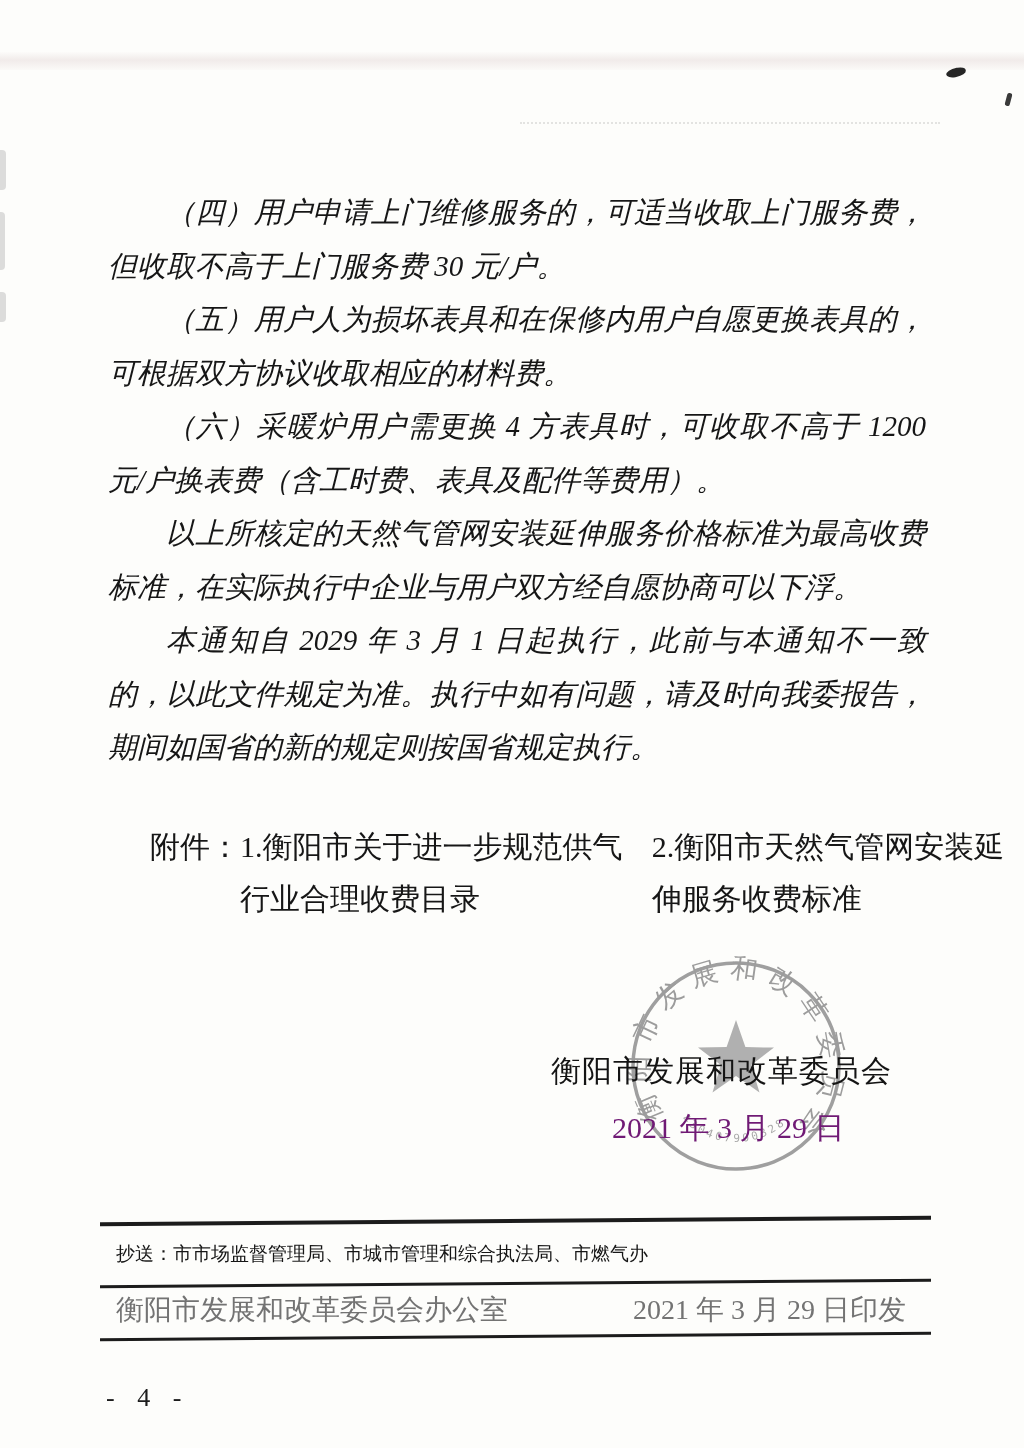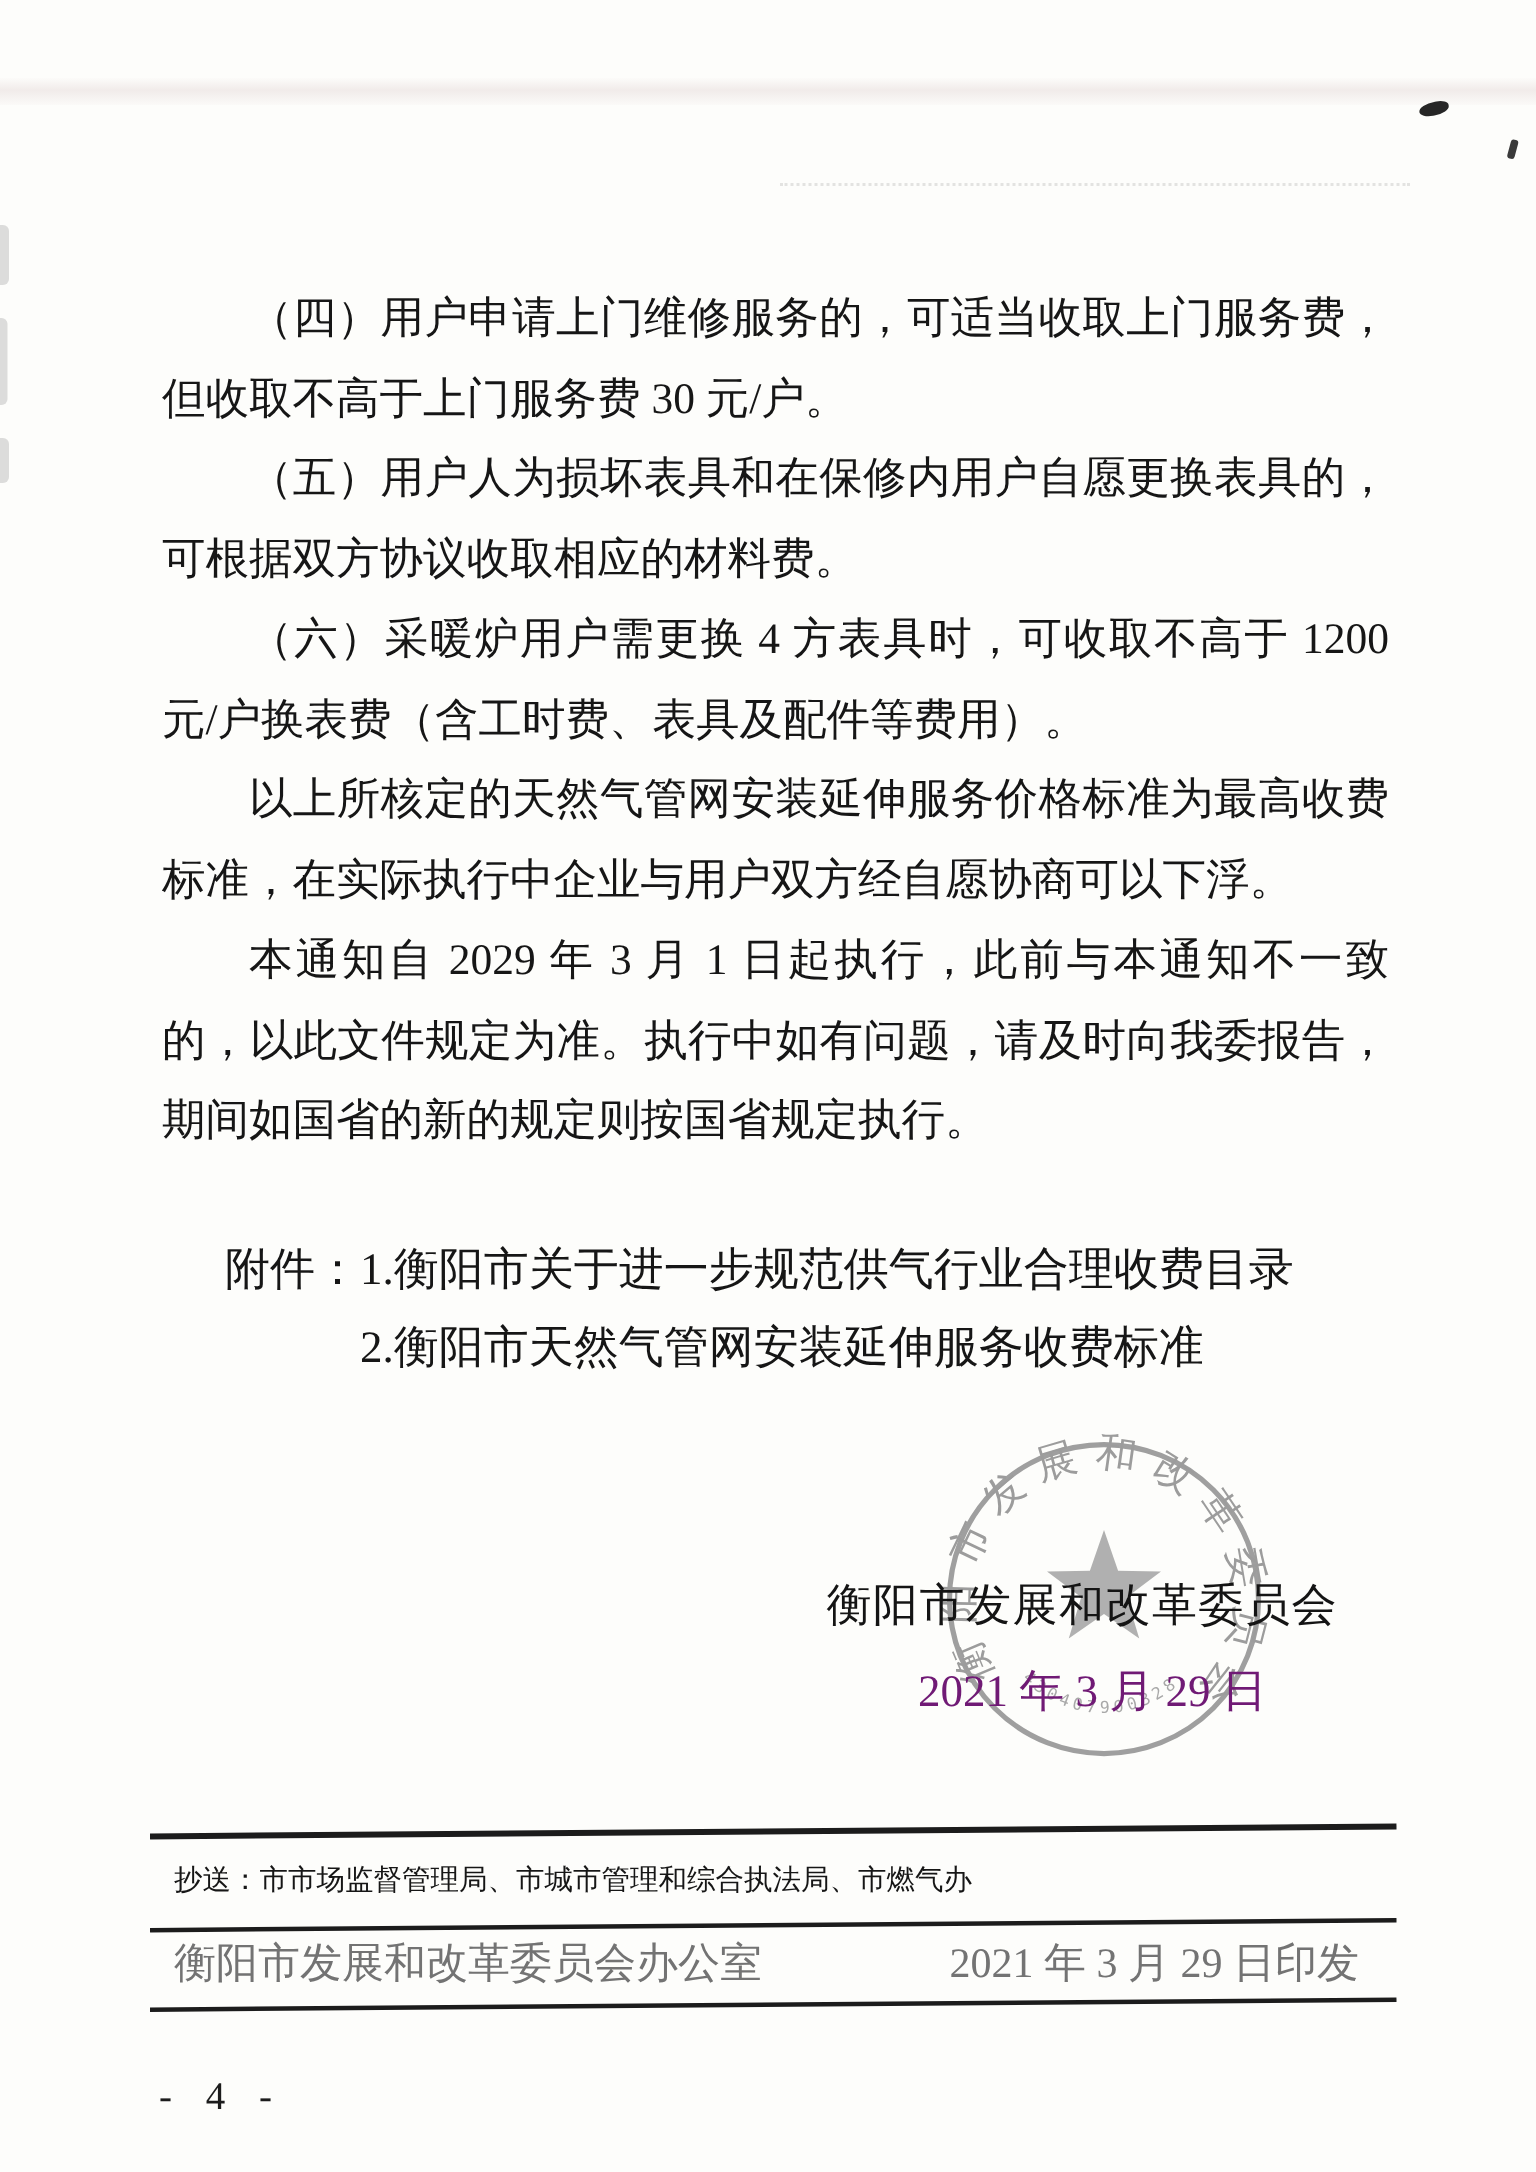--- a/index.html
+++ b/index.html
@@ -41,29 +41,30 @@
 
   
   .body-text {
     position: absolute; left: 108px; top: 186px; width: 818px;
   }
   .body-text p {
     margin: 0; text-indent: 2em;
     font-size: 29px; line-height: 53.5px;
     text-align: justify; text-justify: inter-ideograph;
     color: #161616;
+    font-style: italic;
   }
 
   
   .attachments {
     position: absolute; left: 150px; top: 821px;
     display: flex; font-size: 30px; line-height: 52px; color: #161616;
   }
   .att-label { white-space: nowrap; }
-  .att-items { display: flex; flex-direction: column; }
+  .att-items { display: flex; flex-direction: row; }
   .sig-issuer {
     position: absolute; left: 551px; top: 1053px; width: 400px;
     font-size: 30px; line-height: 36px; letter-spacing: 1px;
     color: #141414; z-index: 2; white-space: nowrap;
   }
   .sig-date {
     position: absolute; left: 612px; top: 1110px; width: 300px;
     font-size: 30px; line-height: 36px;
     color: #701a75; z-index: 2; white-space: nowrap;
   }

